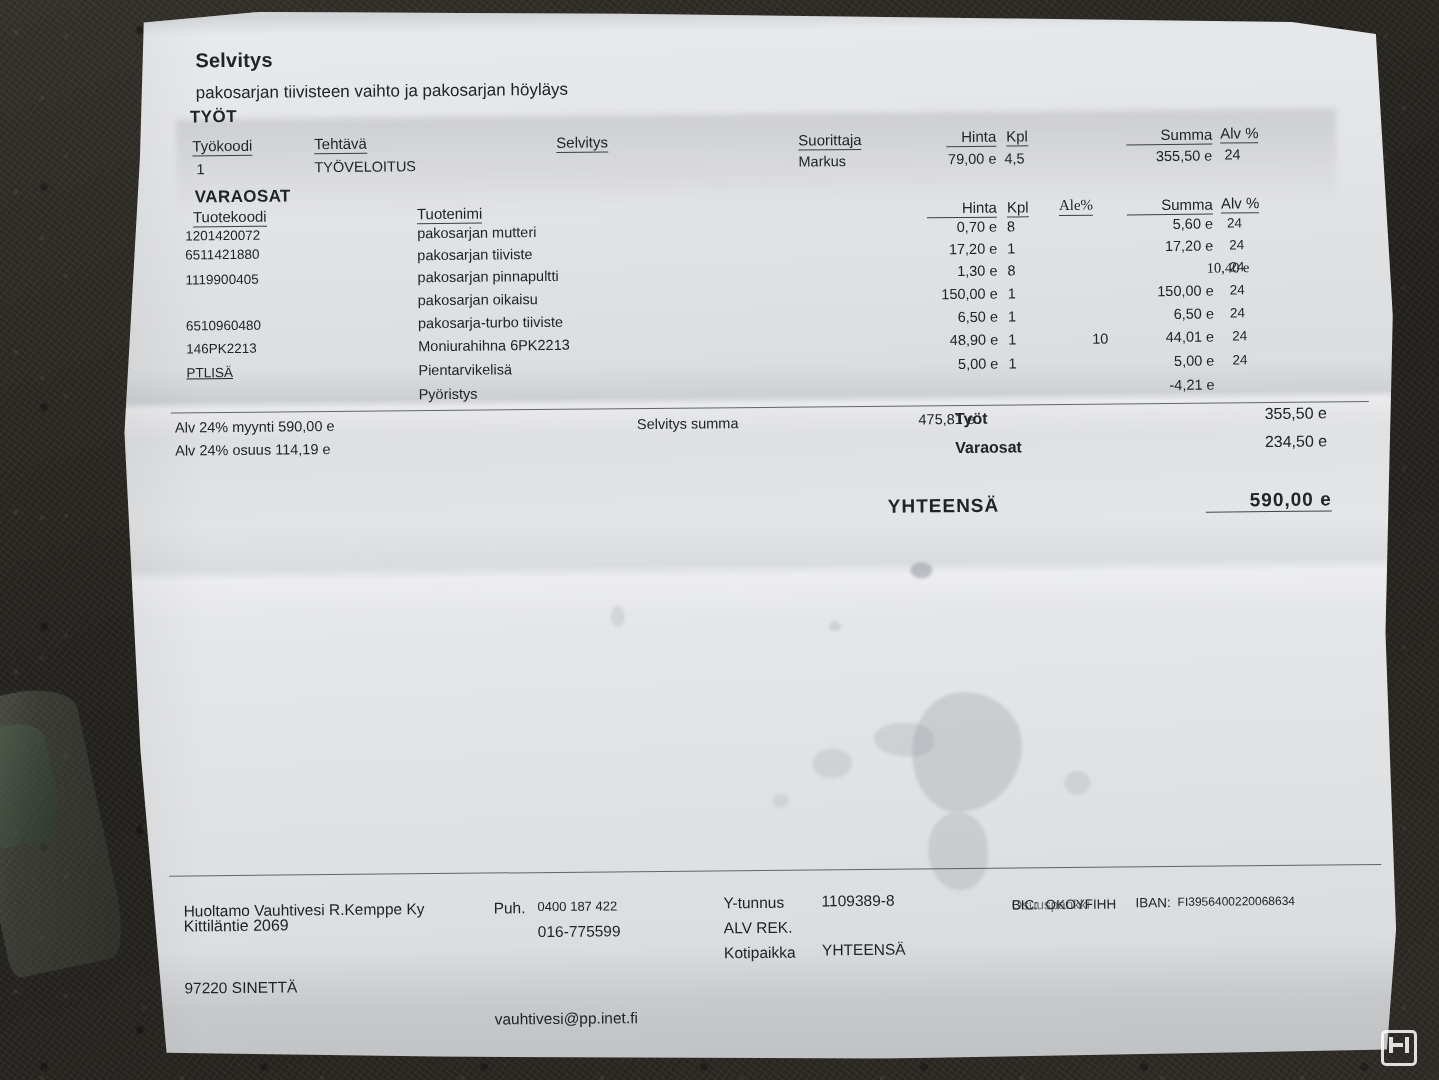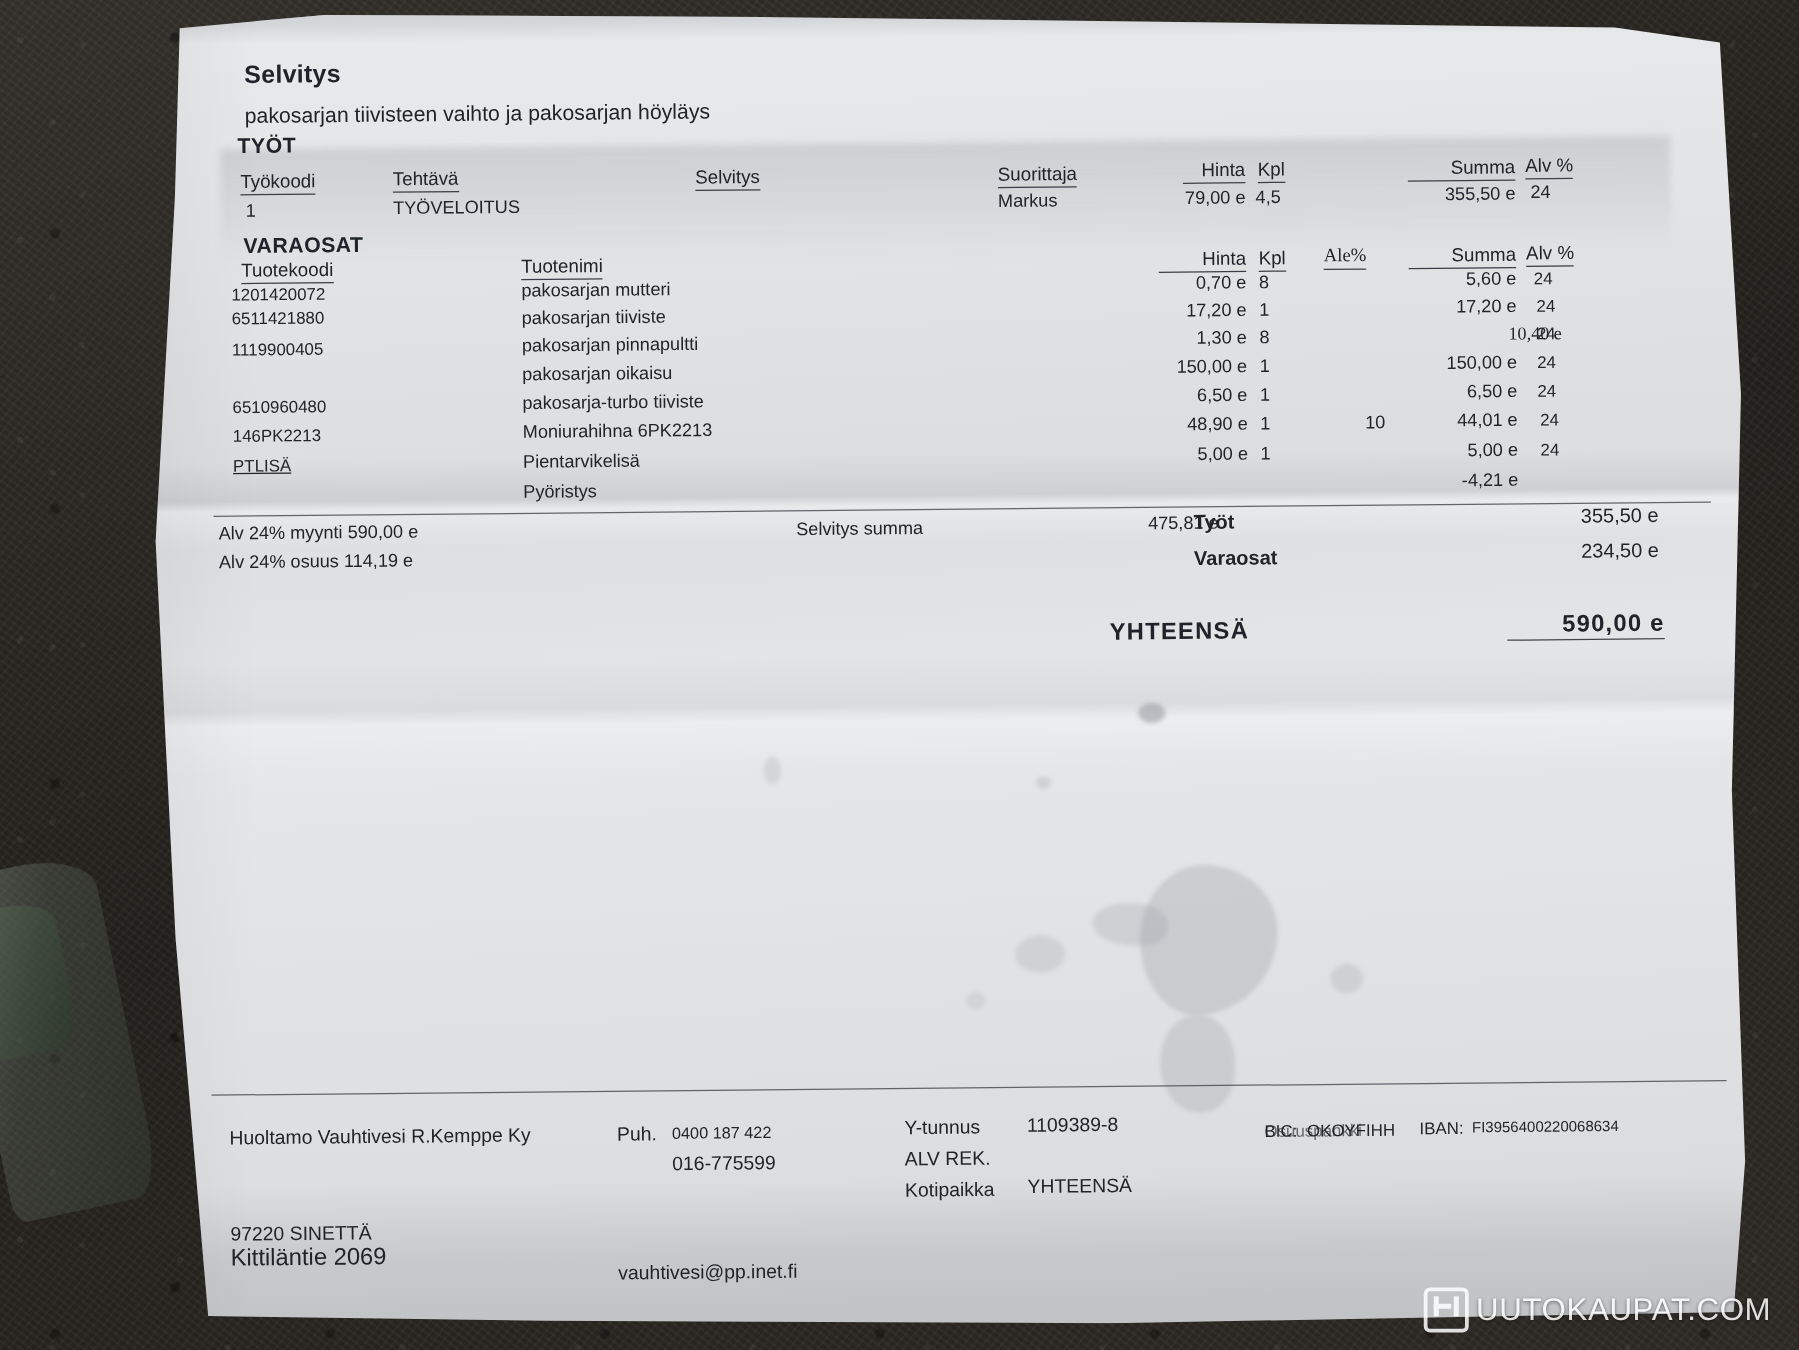--- a/index.html
+++ b/index.html
@@ -301,21 +301,21 @@
 
       <div class="t cell bold" style="left:846px;top:437px;font-size:16px;">Varaosat</div>
       <div class="t cell r" style="left:1100px;top:434px;width:118px;font-size:16px;">234,50 e</div>
 
       <div class="t big" style="left:778px;top:493px;">YHTEENSÄ</div>
       <div class="t big r uline" style="left:1096px;top:490px;width:126px;">590,00 e</div>
 
       <div class="rule" style="left:56px;top:866px;width:1212px;"></div>
 
       <div class="t cell" style="left:70px;top:893px;font-size:15.5px;">Huoltamo Vauhtivesi R.Kemppe Ky</div>
-      <div class="t cell" style="left:70px;top:987px;font-size:19px;">Kittiläntie 2069</div>
+      <div class="t cell" style="left:70px;top:908px;font-size:16px;">Kittiläntie 2069</div>
       <div class="t cell" style="left:70px;top:970px;font-size:15.5px;">97220 SINETTÄ</div>
 
       <div class="t cell" style="left:380px;top:893px;font-size:15.5px;">Puh.</div>
       <div class="t cell" style="left:424px;top:893px;font-size:13px;">0400 187 422</div>
       <div class="t cell" style="left:424px;top:917px;font-size:15.5px;">016-775599</div>
 
       <div class="t cell" style="left:610px;top:890px;font-size:15.5px;">Y-tunnus</div>
       <div class="t cell" style="left:708px;top:889px;font-size:15.5px;">1109389-8</div>
       <div class="t cell" style="left:610px;top:915px;font-size:15.5px;">ALV REK.</div>
       <div class="t cell" style="left:610px;top:940px;font-size:15.5px;">Kotipaikka</div>
@@ -328,15 +328,14 @@
       <div class="t cell-sm" style="left:1064px;top:895px;font-size:12px;">FI3956400220068634</div>
 
       <div class="t cell" style="left:380px;top:1004px;font-size:15.5px;">vauhtivesi@pp.inet.fi</div>
     </div>
   </div>
 
   <div id="watermark">
     <div class="mark">
         <i></i>
       </div>
-    <div class="wtext">UUTOKAUPAT.COM</div>
   </div>
 </div>
 
 </body></html>

